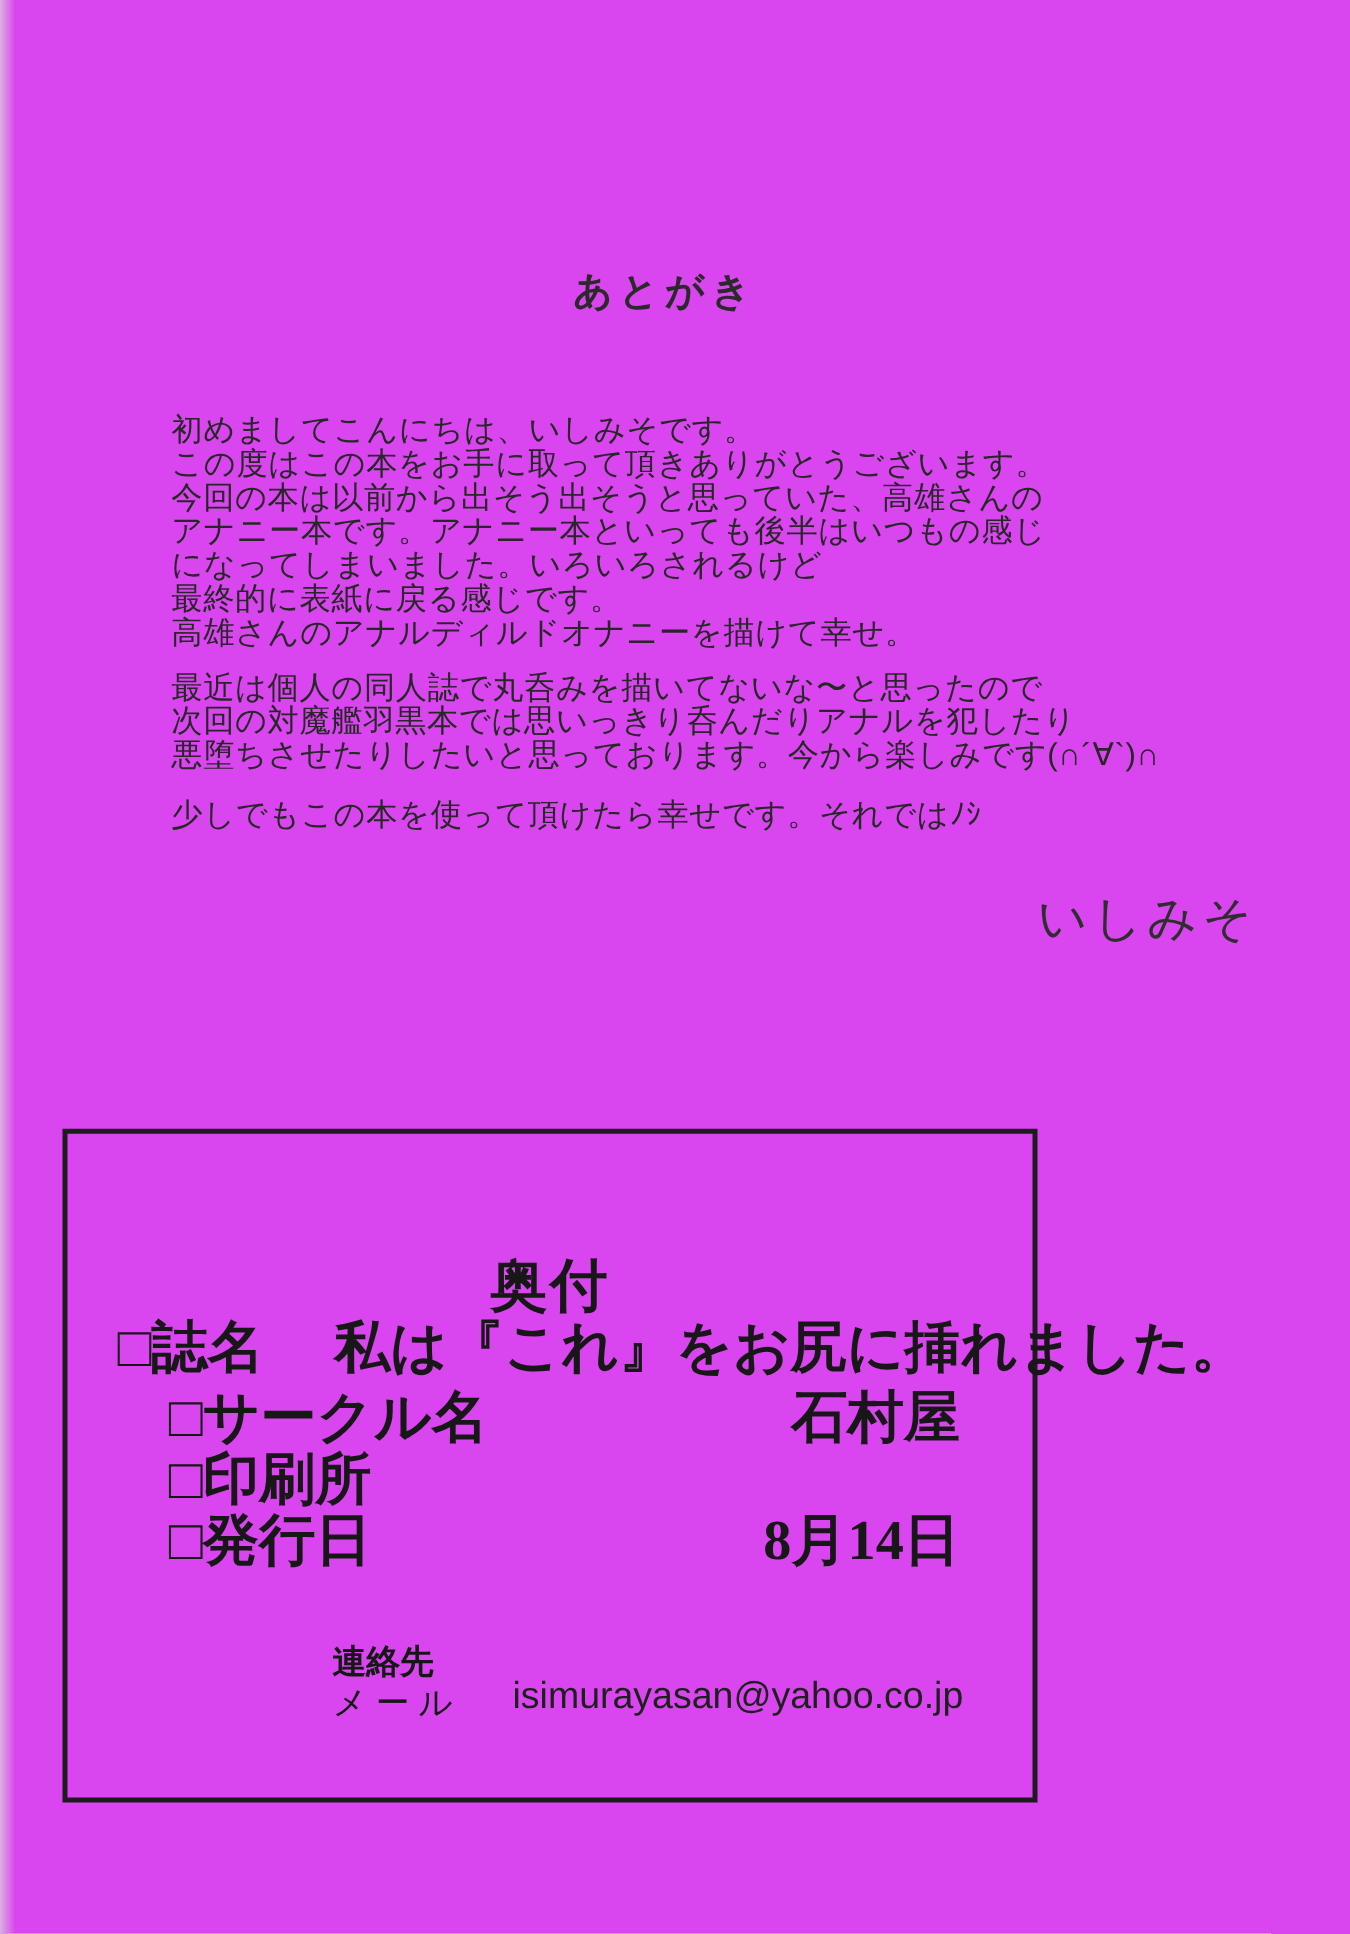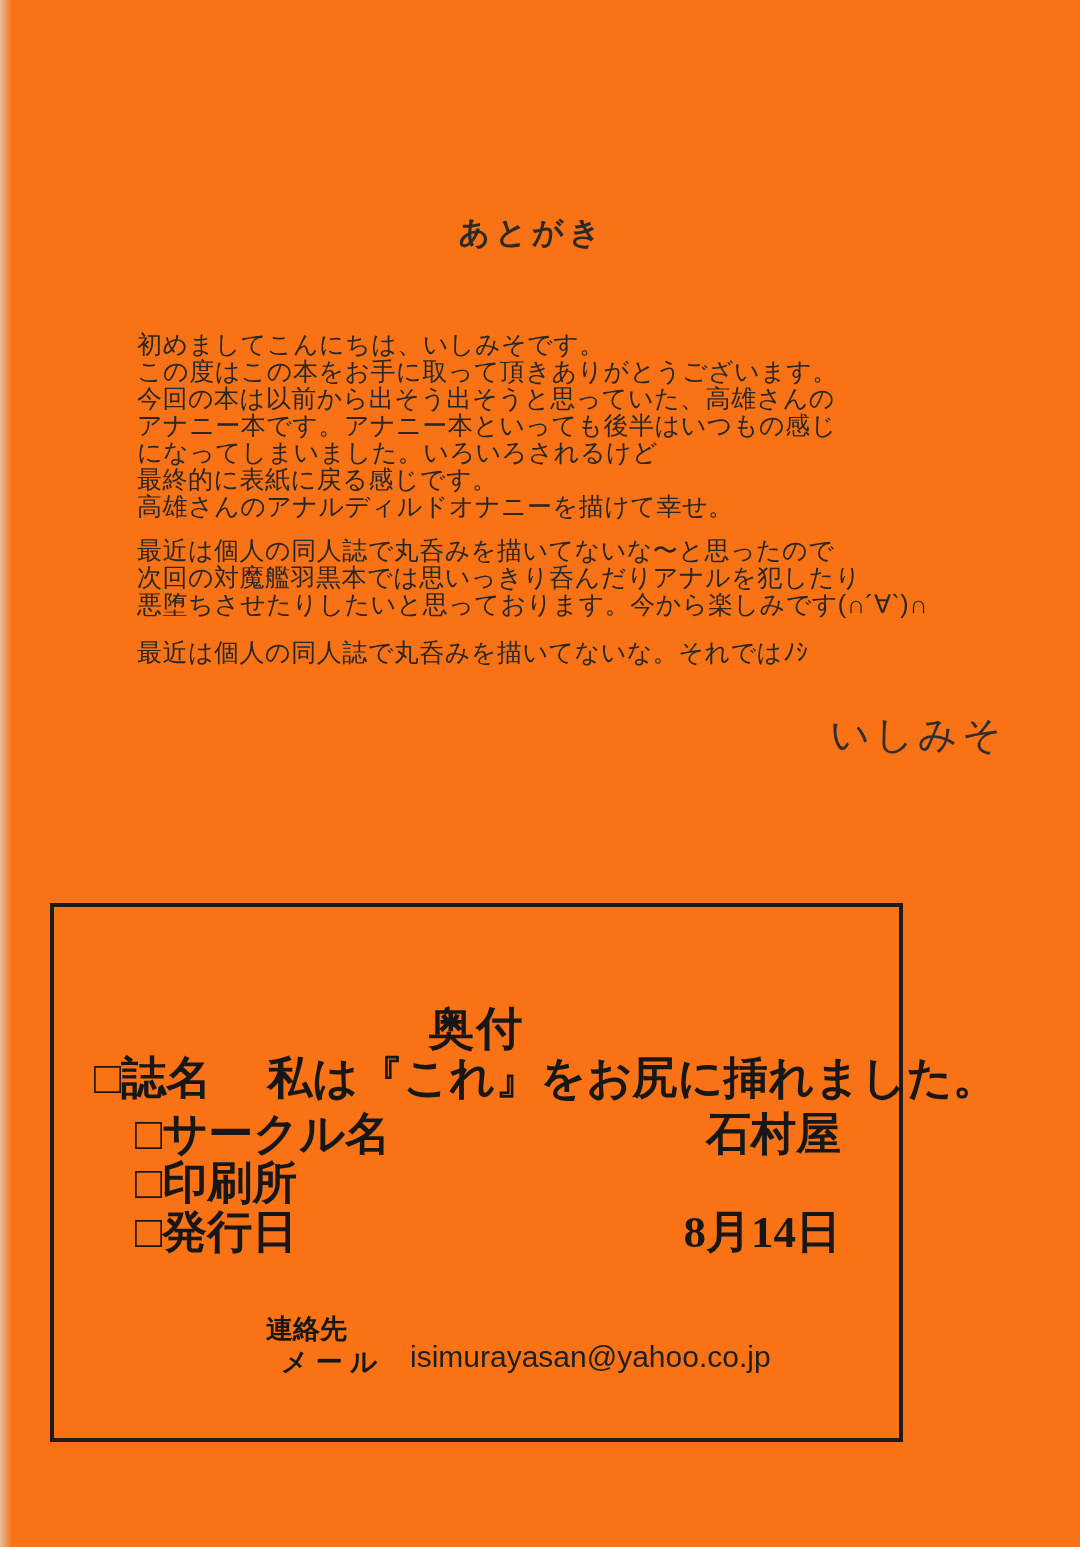--- a/index.html
+++ b/index.html
@@ -5,21 +5,21 @@
   html,body { margin:0; padding:0; }
   body {
     width:1080px; height:1547px;
     background:#f4f4f2;
     font-family:"Liberation Sans","DejaVu Sans",sans-serif;
     overflow:hidden;
   }
   .paper {
     position:relative;
     width:1080px; height:1547px;
-    background:#f97316;
+    background:#d946ef;
     color:var(--ink,#222);
   }
   .scan-edge {
     position:absolute; left:0; top:0; width:12px; height:100%;
     background:linear-gradient(to right, #dcdcda, rgba(255,255,255,0));
     opacity:.7;
   }
   .page-title {
     position:absolute; top:212px; left:0; width:1064px;
     text-align:center;
@@ -34,21 +34,21 @@
   }
   .af-line { height:27px; white-space:nowrap; }
   .af-gap-1 { height:17px; }
   .af-gap-2 { height:21px; }
   .signature {
     position:absolute; left:830px; top:708px;
     font-size:39px; letter-spacing:4px; color:#2e2e2e;
   }
   .colophon {
     position:absolute; left:50px; top:903px;
-    width:853px; height:539px; box-sizing:border-box;
+    width:780px; height:539px; box-sizing:border-box;
     border:4px solid #1c1c1c;
     font-family:"Liberation Serif","DejaVu Serif",serif;
     color:#171717;
   }
   .colophon-heading {
     position:absolute; top:91px; left:0; width:100%;
     text-align:center;
     font-size:46px; font-weight:600; letter-spacing:2px;
   }
   .colophon-title-row {
@@ -62,22 +62,22 @@
     font-size:45px; font-weight:600; white-space:nowrap;padding-left:17px;
   }
   .info-row.r1 { top:197px; }
   .info-row.r2 { top:246px; }
   .info-row.r3 { top:295px; }
   .contact-heading {
     position:absolute; left:212px; top:404px;
     font-size:27px; font-weight:600;
   }
   .contact-label {
-    position:absolute; left:227px; top:437px;
-    font-size:27px; font-weight:700; letter-spacing:7px;
+    position:absolute; left:212px; top:437px;
+    font-size:27px; font-weight:400; letter-spacing:7px;
   }
   .contact-email {
     position:absolute; left:356px; top:433px;
     font-size:30px; font-weight:400;
     font-family:"Liberation Sans","DejaVu Sans",sans-serif;
     color:#1f1f1f;
   }
 </style>
 </head>
 <body>
@@ -93,21 +93,21 @@
     <div class="af-line">今回の本は以前から出そう出そうと思っていた、高雄さんの</div>
     <div class="af-line">アナニー本です。アナニー本といっても後半はいつもの感じ</div>
     <div class="af-line">になってしまいました。いろいろされるけど</div>
     <div class="af-line">最終的に表紙に戻る感じです。</div>
     <div class="af-line">高雄さんのアナルディルドオナニーを描けて幸せ。</div>
     <div class="af-gap-1"></div>
     <div class="af-line">最近は個人の同人誌で丸呑みを描いてないな〜と思ったので</div>
     <div class="af-line">次回の対魔艦羽黒本では思いっきり呑んだりアナルを犯したり</div>
     <div class="af-line">悪堕ちさせたりしたいと思っております。今から楽しみです(∩´∀`)∩</div>
     <div class="af-gap-2"></div>
-    <div class="af-line">最近は個人の同人誌で丸呑みを描いてないな。それではﾉｼ</div>
+    <div class="af-line">少しでもこの本を使って頂けたら幸せです。それではﾉｼ</div>
   </div>
 
   <div class="signature">いしみそ</div>
 
   <div class="colophon">
     <div class="colophon-heading">奥付</div>
 
     <div class="colophon-title-row">
       <span>□誌名</span><span class="label-gap"></span><span>私は『これ』をお尻に挿れました。</span>
     </div>

